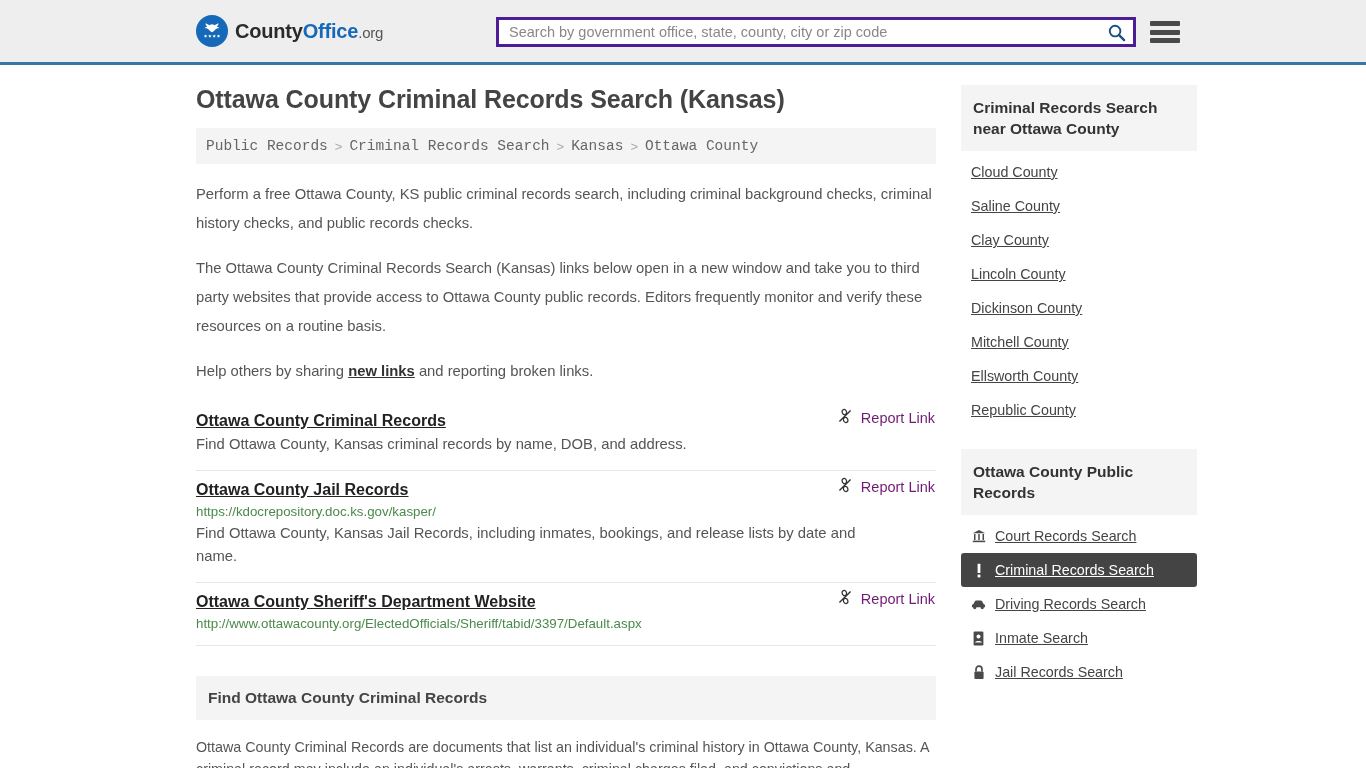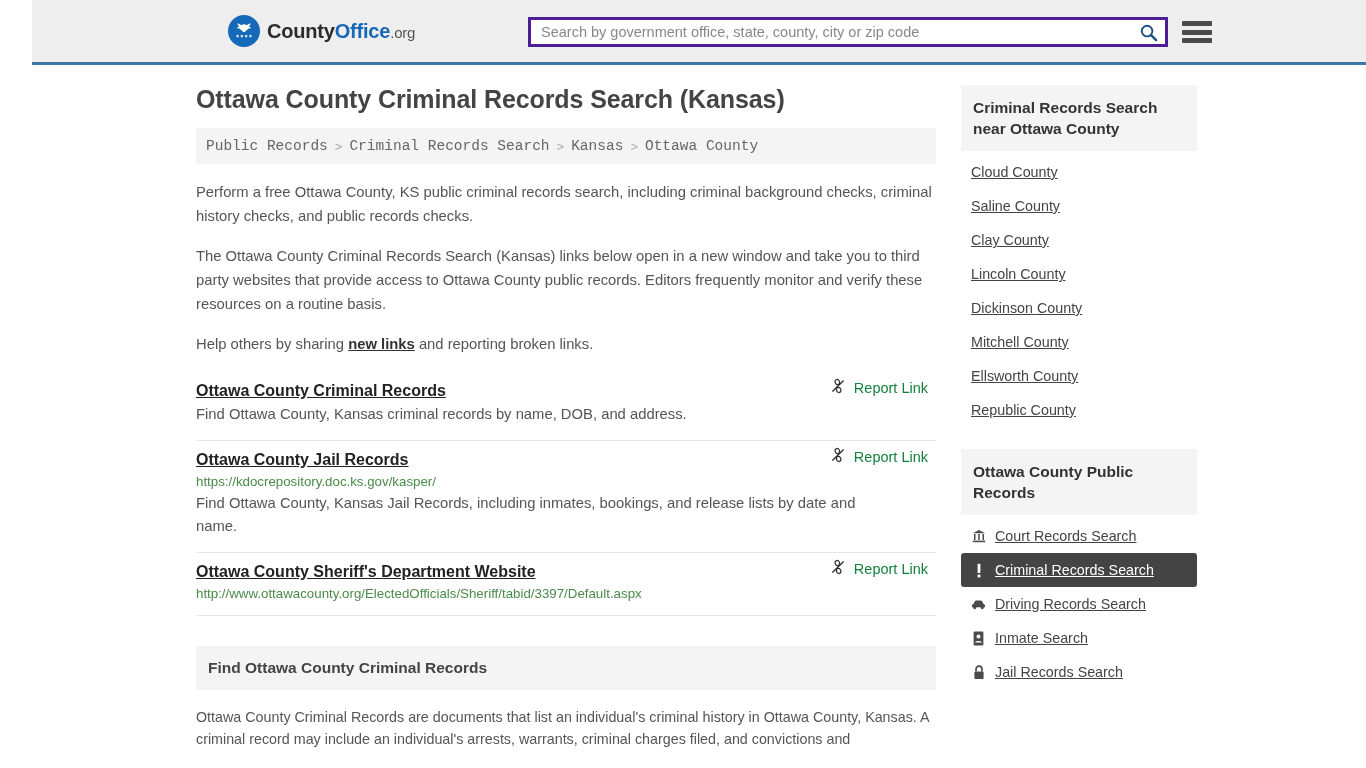--- a/index.html
+++ b/index.html
@@ -11,21 +11,20 @@
   }
 
   
   .site-header {
     height: 65px;
     background: #eeeeee;
     border-bottom: 3px solid #3a76a8;
     display: flex;
     align-items: center;
     position: relative;
-    margin-left: 32px;
   }
   .logo-wrap {
     display: flex; align-items: center;
     margin-left: 196px;
     text-decoration: none;
   }
   .logo-mark {
     width: 32px; height: 32px; border-radius: 50%;
     background: #1668b8;
     display: flex; flex-direction: column;
@@ -114,21 +113,21 @@
     height: 36px;
   }
   .breadcrumb a {
     color: #666; text-decoration: none; font-family: Liberation Mono, monospace;
   }
   .breadcrumb .sep { margin: 0 7px; color: #aaa; font-size: 13px; }
 
   .body-p {
     font-size: 14.8px;
     color: #555555;
-    line-height: 24px;
+    line-height: 29px;
     margin-top: 16px;
   }
   .body-p a { color: #333; text-decoration: underline; font-weight: bold; }
 
   
   .results { margin-top: 22px; }
   .result {
     padding: 10px 0 14px 0;
     border-bottom: 1px solid #e6e6e6;
     position: relative;
@@ -146,25 +145,25 @@
     margin-top: 5px;
   }
   .result-desc {
     font-size: 14.8px;
     color: #555555;
     line-height: 23px;
     margin-top: 3px;
     max-width: 700px;
   }
   .report-link {
-    position: absolute; right: 8px; top: 6px;
+    position: absolute; right: 1px; top: 6px;
     display: flex; align-items: center;
     gap: 8px;
     font-size: 14.5px;
-    color: #15803d;
+    color: #701a75;
     text-decoration: none;
     cursor: pointer;
   }
   .result:first-child .report-link { top: 0px; }
 
   .section-head {
     background: #f4f4f4;
     padding: 13px 12px;
     font-size: 15.5px;
     font-weight: bold;

